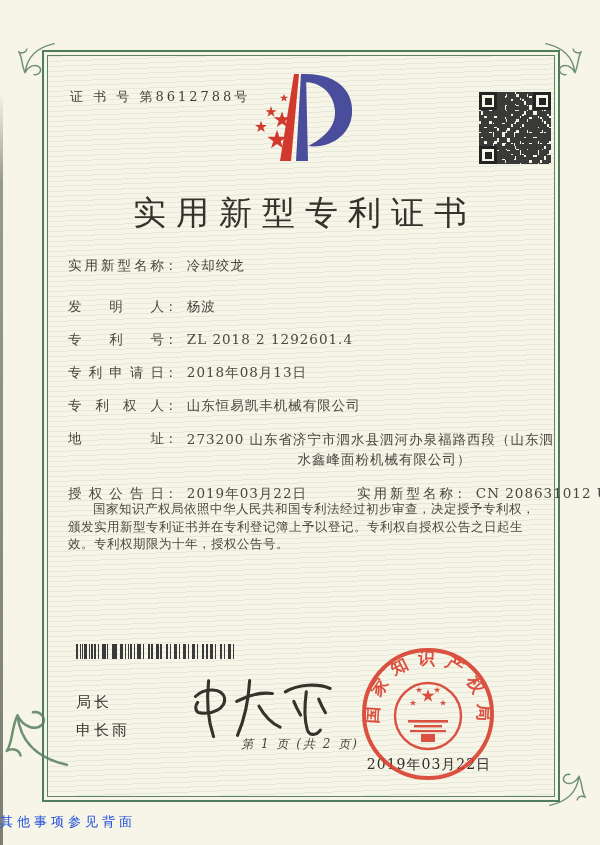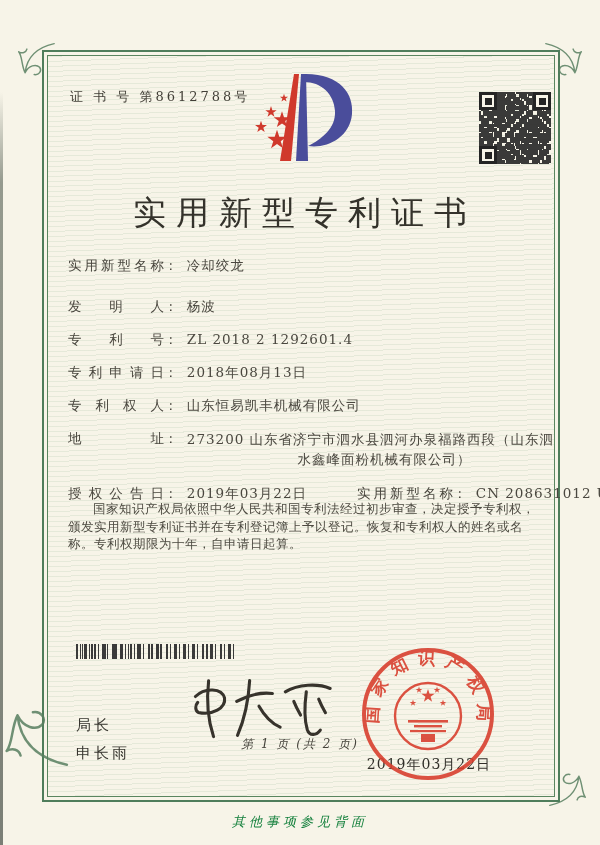--- a/index.html
+++ b/index.html
@@ -59,31 +59,31 @@
     line-height:17.5px;color:#4d4a41;}
   .body-text p{margin:0;text-indent:2em;letter-spacing:.5px;}
 
   .barcode{position:absolute;left:76px;top:644px;width:158px;height:15px;
     background:
       repeating-linear-gradient(90deg,#3a3a3a 0 2px,transparent 2px 4px,#3a3a3a 4px 5px,transparent 5px 8px,#3a3a3a 8px 11px,transparent 11px 13px,#3a3a3a 13px 14px,transparent 14px 18px),
       repeating-linear-gradient(90deg,transparent 0 6px,#3a3a3a 6px 7px,transparent 7px 15px,#3a3a3a 15px 17px,transparent 17px 23px);
   }
 
   .sig-block{position:absolute;left:76px;top:688px;font-size:15px;line-height:28px;
-    letter-spacing:3px;color:#35332d;margin-top:23px;}
+    letter-spacing:3px;color:#35332d;}
   .sig-svg{position:absolute;left:182px;top:666px;width:162px;height:80px;transform:rotate(-3deg);}
 
   .seal{position:absolute;left:358px;top:644px;width:140px;height:140px;z-index:2;opacity:.9;}
   .seal-date{position:absolute;left:356px;top:756px;width:146px;text-align:center;
     font-size:14px;letter-spacing:1px;color:#302e28;z-index:1;}
 
   .page-num{position:absolute;left:0;top:736px;width:100%;text-align:center;
     font-size:12px;letter-spacing:2px;color:#45433b;font-style:italic;}
-  .back-note{position:absolute;left:0;top:813px;width:100%;text-align:center;
-    font-size:13px;letter-spacing:4px;color:#15803d;font-style:italic;}
+  .back-note{position:absolute;left:0;top:813px;width:100%;text-align:left;
+    font-size:13px;letter-spacing:4px;color:#1d4ed8;}
 </style>
 </head>
 <body>
 
 <div class="scan-edge"></div>
 
 <div class="border-outer">
   <div class="border-inner"></div>
 </div>
 
@@ -170,21 +170,21 @@
       <span class="fvalue">2019年03月22日</span>
     </span>
     <span class="grant-col2">
       <span class="flabel">实用新型名称</span><span class="colon">：</span>
       <span class="fvalue">CN 208631012 U</span>
     </span>
   </div>
 </div>
 
 <div class="body-text">
-  <p>国家知识产权局依照中华人民共和国专利法经过初步审查，决定授予专利权，颁发实用新型专利证书并在专利登记簿上予以登记。恢复和专利权人的姓名或名称。专利权期限为十年，自申请日起算。</p>
+  <p>国家知识产权局依照中华人民共和国专利法经过初步审查，决定授予专利权，颁发实用新型专利证书并在专利登记簿上予以登记。专利权自授权公告之日起生效。专利权期限为十年，授权公告号。</p>
 </div>
 
 <div class="barcode"></div>
 
 <div class="sig-block">
   <div>局长</div>
   <div>申长雨</div>
 </div>
 
 <svg class="sig-svg" viewBox="0 0 162 80">

